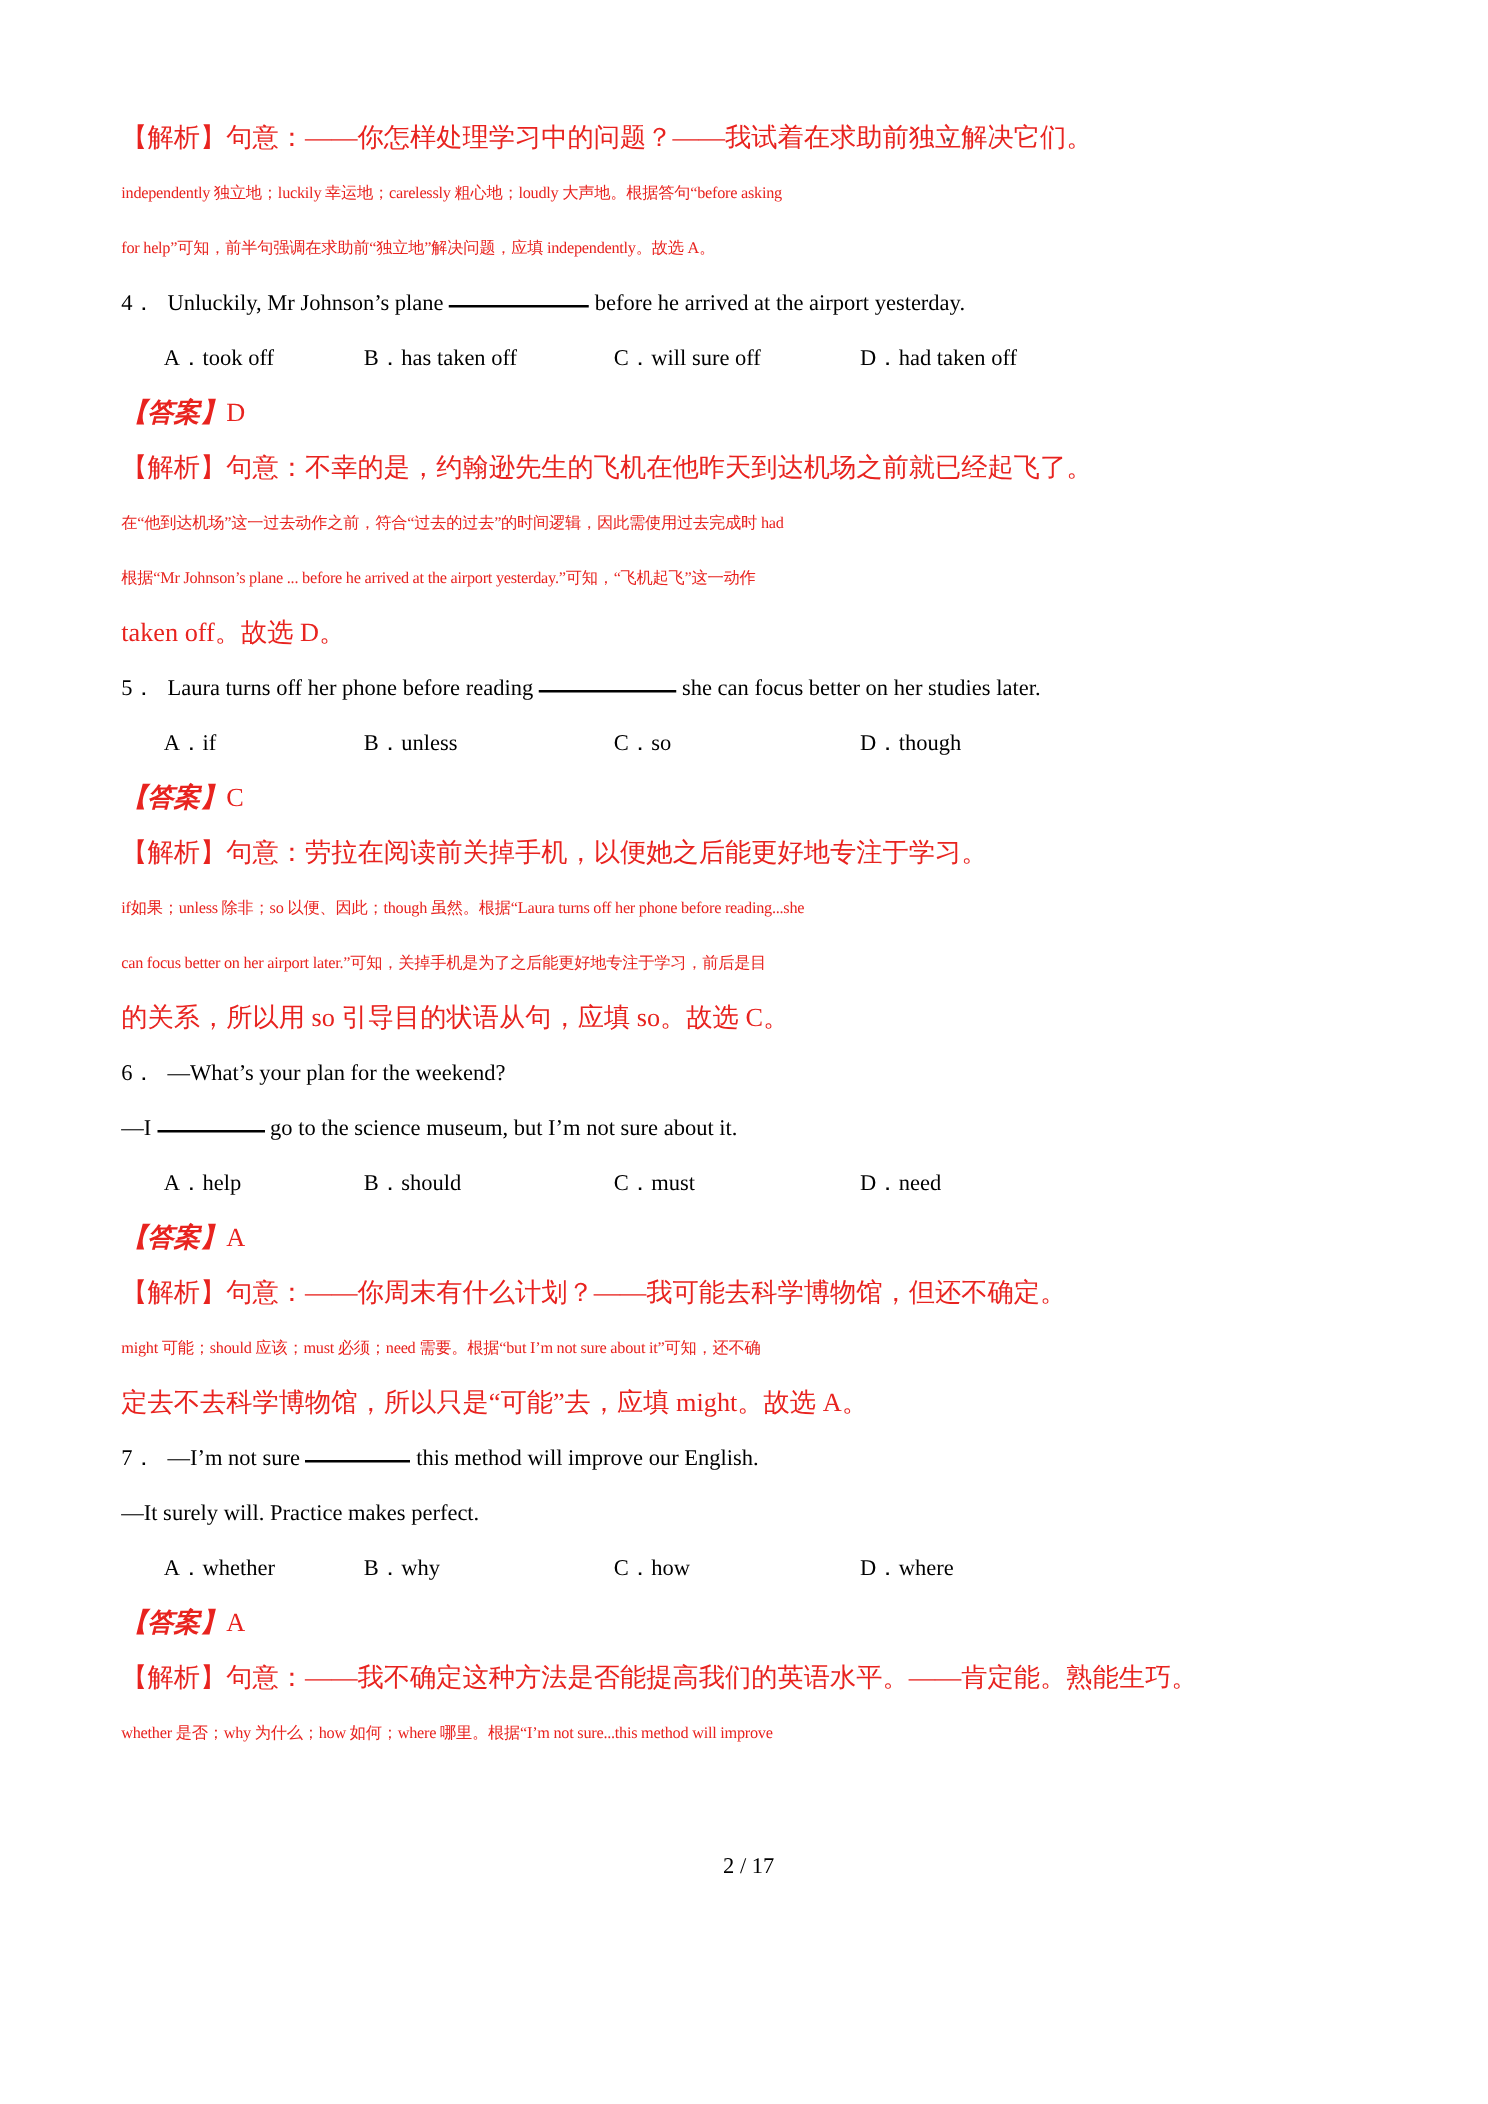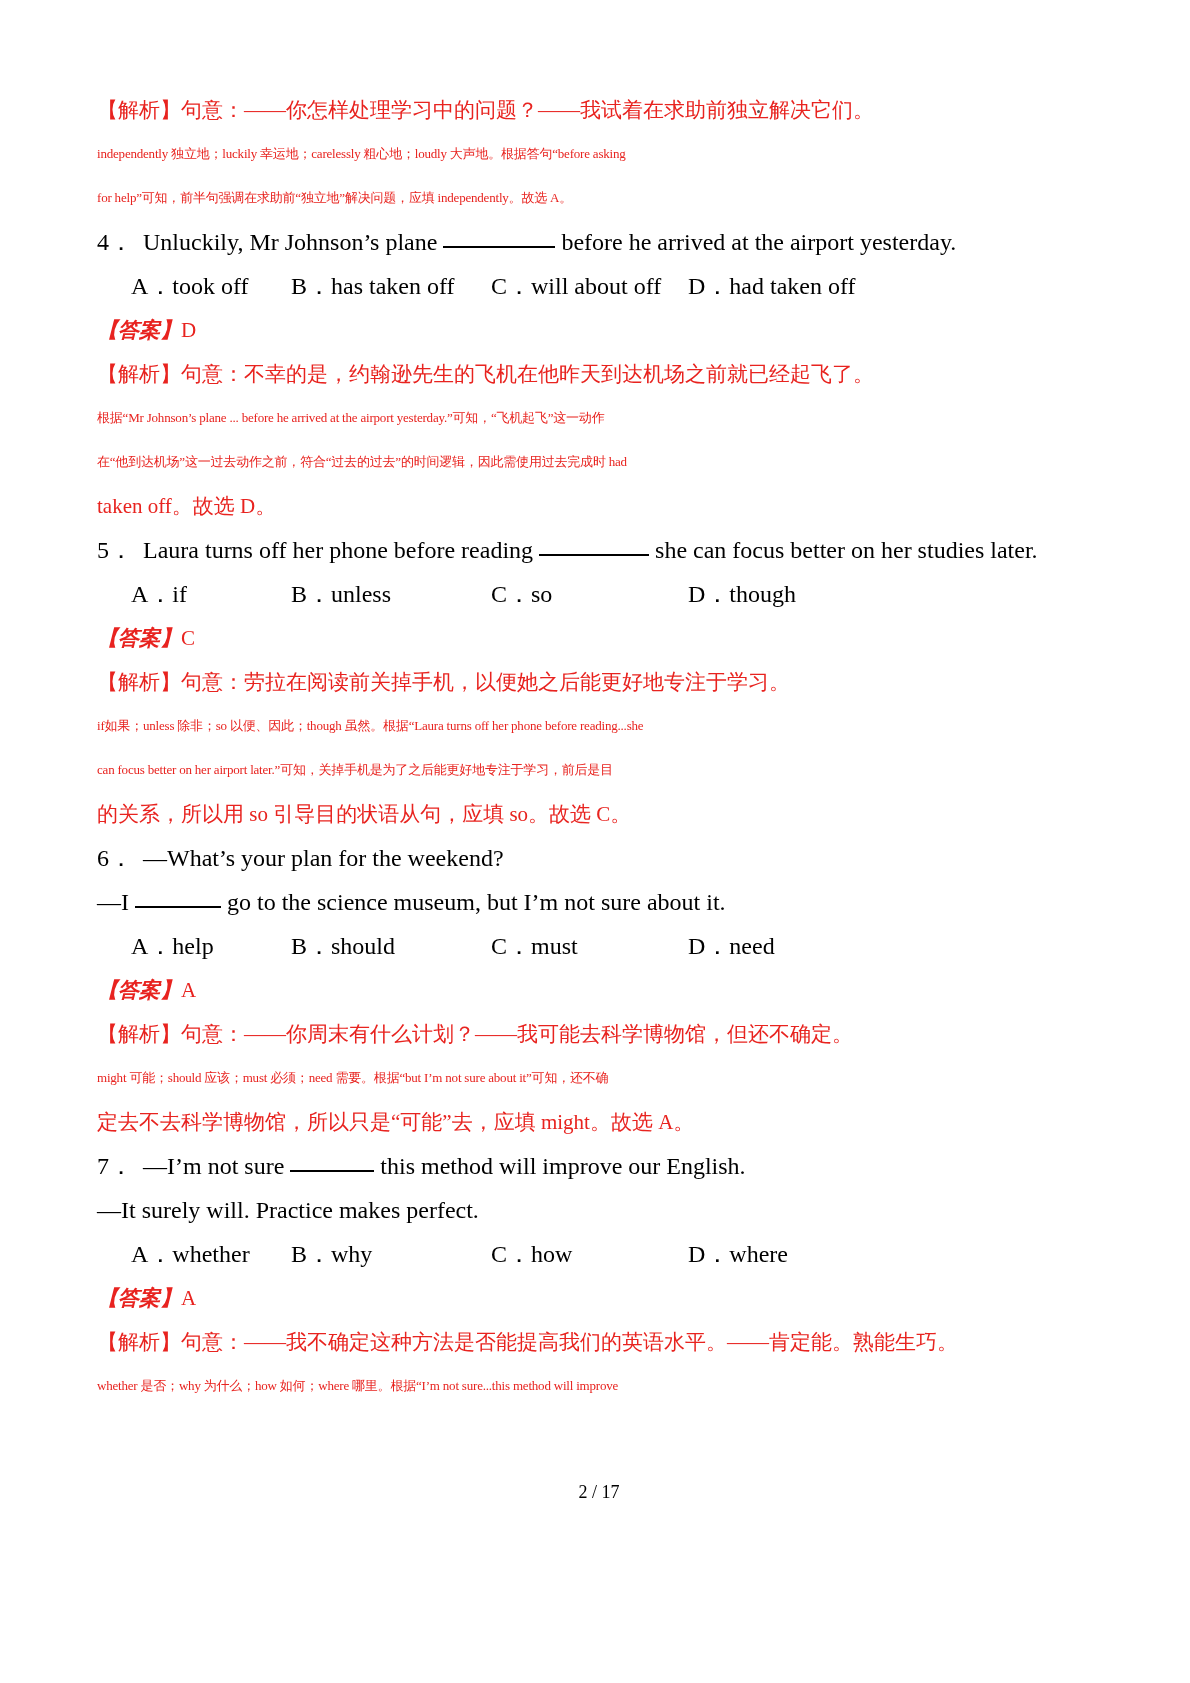--- a/index.html
+++ b/index.html
@@ -29,21 +29,21 @@
     font-size: 21px;
     line-height: 44px;
     white-space: nowrap;
   }
   
   .redline.dense {
     font-size: 13px;
     letter-spacing: -0.2px;
   }
   .qline {
-    font-size: 24px;
+    font-size: 18px;
     line-height: 44px;
     color: #000;
     white-space: nowrap;
   }
   .indent-opt { padding-left: 34px; }
   .tagbold {
     font-weight: bold;
     font-style: italic;
   }
   
@@ -93,28 +93,28 @@
     <div class="redline">【解析】句意：——你怎样处理学习中的问题？——我试着在求助前独立解决它们。</div>
     <div class="redline dense">independently 独立地；luckily 幸运地；carelessly 粗心地；loudly 大声地。根据答句“before asking</div>
     <div class="redline dense">for help”可知，前半句强调在求助前“独立地”解决问题，应填 independently。故选 A。</div>
 
     <div class="qline">
       <span>4．</span><span class="sp-sm"></span><span>Unluckily, Mr Johnson’s plane</span>
       <span class="blank w1"></span>
       <span>before he arrived at the airport yesterday.</span>
     </div>
     <div class="qline indent-opt">
-      <span class="opt" style="width:160px"><span>A．</span><span>took off</span></span><span class="opt" style="width:200px"><span>B．</span><span>has taken off</span></span><span class="opt" style="width:197px"><span>C．</span><span>will about off</span></span><span class="opt"><span>D．</span><span>had taken off</span></span>
+      <span class="opt" style="width:160px"><span>A．</span><span>took off</span></span><span class="opt" style="width:200px"><span>B．</span><span>has taken off</span></span><span class="opt" style="width:197px"><span>C．</span><span>will sure off</span></span><span class="opt"><span>D．</span><span>had taken off</span></span>
     </div>
     <div class="redline">
       <span class="tagbold">【答案】</span><span>D</span>
     </div>
     <div class="redline">【解析】句意：不幸的是，约翰逊先生的飞机在他昨天到达机场之前就已经起飞了。</div>
+    <div class="redline dense">在“他到达机场”这一过去动作之前，符合“过去的过去”的时间逻辑，因此需使用过去完成时 had</div>
     <div class="redline dense">根据“Mr Johnson’s plane ... before he arrived at the airport yesterday.”可知，“飞机起飞”这一动作</div>
-    <div class="redline dense">在“他到达机场”这一过去动作之前，符合“过去的过去”的时间逻辑，因此需使用过去完成时 had</div>
     <div class="redline">taken off。故选 D。</div>
 
     <div class="qline">
       <span>5．</span><span class="sp-sm"></span><span>Laura turns off her phone before reading</span>
       <span class="blank w2"></span>
       <span>she can focus better on her studies later.</span>
     </div>
     <div class="qline indent-opt">
       <span class="opt" style="width:160px"><span>A．</span><span>if</span></span><span class="opt" style="width:200px"><span>B．</span><span>unless</span></span><span class="opt" style="width:197px"><span>C．</span><span>so</span></span><span class="opt"><span>D．</span><span>though</span></span>
     </div>

